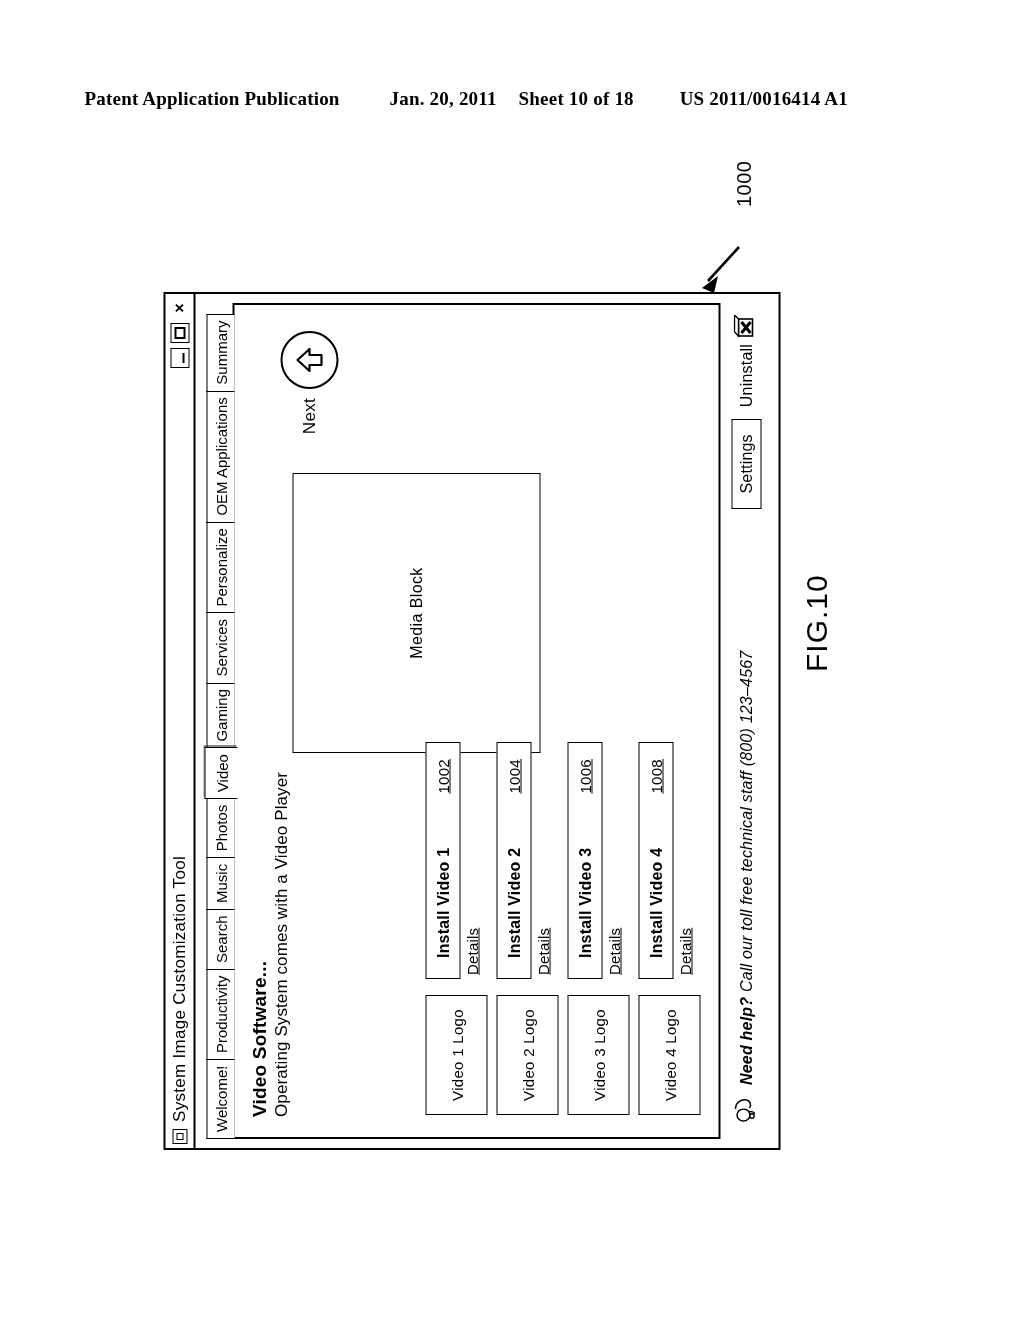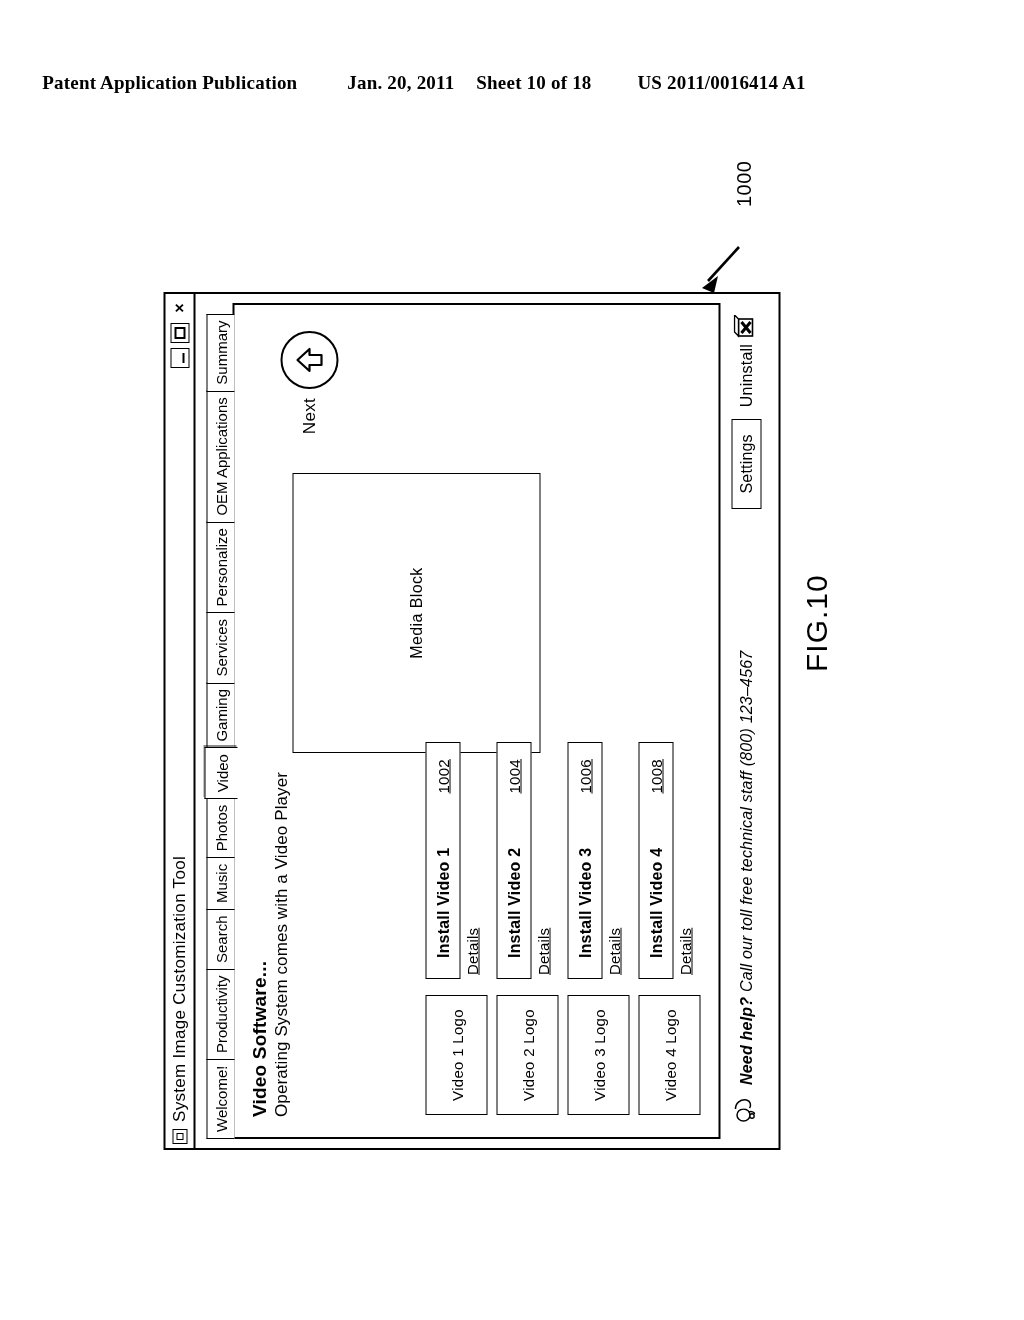--- a/index.html
+++ b/index.html
@@ -10,22 +10,22 @@
     width: 1024px; height: 1320px;
     position: relative;
     font-family: "Liberation Sans", sans-serif;
     color: #000;
     overflow: hidden;
   }
 
   
   #sheet-header {
     position: absolute;
-    top: 72px; left: 0; width: 848px;
-    text-align: center;
+    top: 88px; left: 0; width: 848px;
+    text-align: right;
     font-family: "Liberation Serif", serif;
     font-weight: bold;
     font-size: 19px;
     letter-spacing: .2px;
     white-space: nowrap;
   }
   #sheet-header span { display: inline-block; vertical-align: baseline; }
   .hdr-gap-a { width: 40px; }
   .hdr-gap-b { width: 12px; }
   .hdr-gap-c { width: 36px; }

